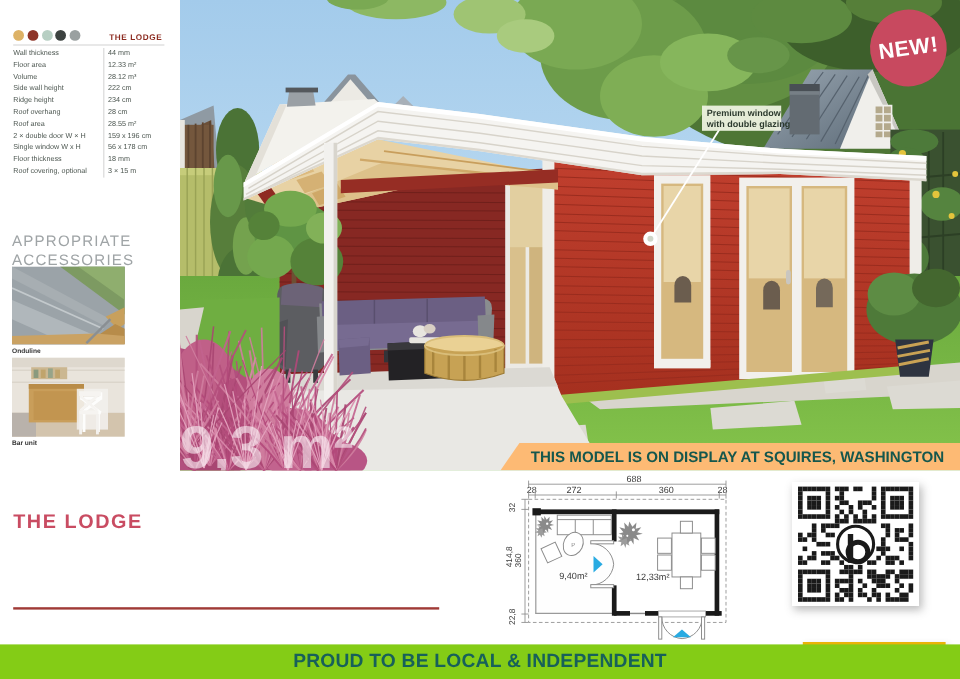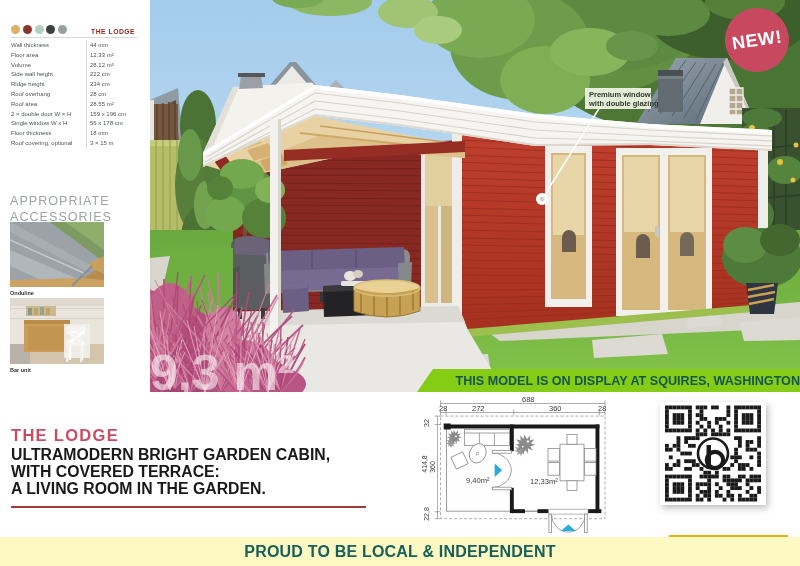--- a/index.html
+++ b/index.html
@@ -3,25 +3,25 @@
 <meta charset="utf-8">
 <style>
   html,body{margin:0;padding:0;}
   body{width:800px;height:566px;overflow:hidden;background:#ffffff;font-family:"Liberation Sans",sans-serif;}
   #page{position:relative;width:800px;height:566px;overflow:hidden;}
   .abs{position:absolute;}
   
   .specrow{position:absolute;left:11px;width:140px;height:10px;font-size:6px;color:#4d5751;white-space:nowrap;}
   .specrow .lab{position:absolute;left:0;top:0;}
   .specrow .val{position:absolute;left:79px;top:0;}
-  #footer{position:absolute;left:0;top:537px;width:800px;height:29px;background:#fef9c3;
+  #footer{position:absolute;left:0;top:537px;width:800px;height:29px;background:#84cc16;
     text-align:center;font-weight:bold;font-size:16px;color:#17605a;line-height:30px;letter-spacing:0.2px;}
-  #banner{position:absolute;left:415px;top:369px;width:385px;height:23px;background:#84cc16;
+  #banner{position:absolute;left:415px;top:369px;width:385px;height:23px;background:#fdba74;
     clip-path:polygon(18px 0,385px 0,385px 23px,2px 23px);padding-left:14px;width:371px;
-    font-weight:bold;font-size:12.6px;color:#15574d;line-height:24px;text-align:right;letter-spacing:0px;}
+    font-weight:bold;font-size:12.6px;color:#15574d;line-height:24px;text-align:center;letter-spacing:0px;}
   #newbadge{position:absolute;left:725px;top:8px;width:64px;height:64px;border-radius:50%;background:#c8495f;
     color:#ffffff;font-weight:bold;font-size:18px;text-align:center;line-height:64px;transform:rotate(-8deg);letter-spacing:0.5px;}
   #titleblock{position:absolute;left:11px;top:426px;width:400px;}
   #titleblock .t1{color:#c94c62;font-weight:bold;font-size:16.5px;letter-spacing:1.3px;margin-bottom:1px;height:19px;}
   #titleblock .t2{color:#191919;font-weight:bold;font-size:15.8px;letter-spacing:0px;line-height:17px;}
   #scanme{position:absolute;left:669px;top:535px;width:119px;height:21px;background:#eab308;box-shadow:2px 3px 6px rgba(60,60,60,0.3);
     color:#176058;font-weight:bold;font-size:16px;text-align:center;line-height:21px;letter-spacing:1.4px;}
 </style>
 </head>
 <body>
@@ -723,21 +723,20 @@
     <text x="589" y="105.5" font-size="7.5" font-weight="bold" fill="#2c3a2e" font-family="Liberation Sans,sans-serif">with double glazing</text>
   </g>
 </svg>
 
 <div id="banner">THIS MODEL IS ON DISPLAY AT SQUIRES, WASHINGTON</div>
 
 <div id="newbadge">NEW!</div>
 
 <div id="titleblock">
   <div class="t1">THE LODGE</div>
-  <div class="t2">ULTRAMODERN BRIGHT GARDEN CABIN,<br>WITH COVERED TERRACE:<br>A LIVING ROOM IN THE GARDEN.</div>
 </div>
 
 <div class="abs" style="left:11px;top:506px;width:355px;height:2px;background:#a03a36;"></div>
 
 <svg class="abs" style="left:418px;top:393px;" width="240" height="147" viewBox="418 393 240 147" font-family="Liberation Sans,sans-serif">
 
   <g fill="#3a3a3a">
     <text x="522" y="402" font-size="7.5">688</text>
     <g stroke="#8a8a8a" stroke-width="0.7">
       <line x1="440.5" y1="403.5" x2="605" y2="403.5"></line>

